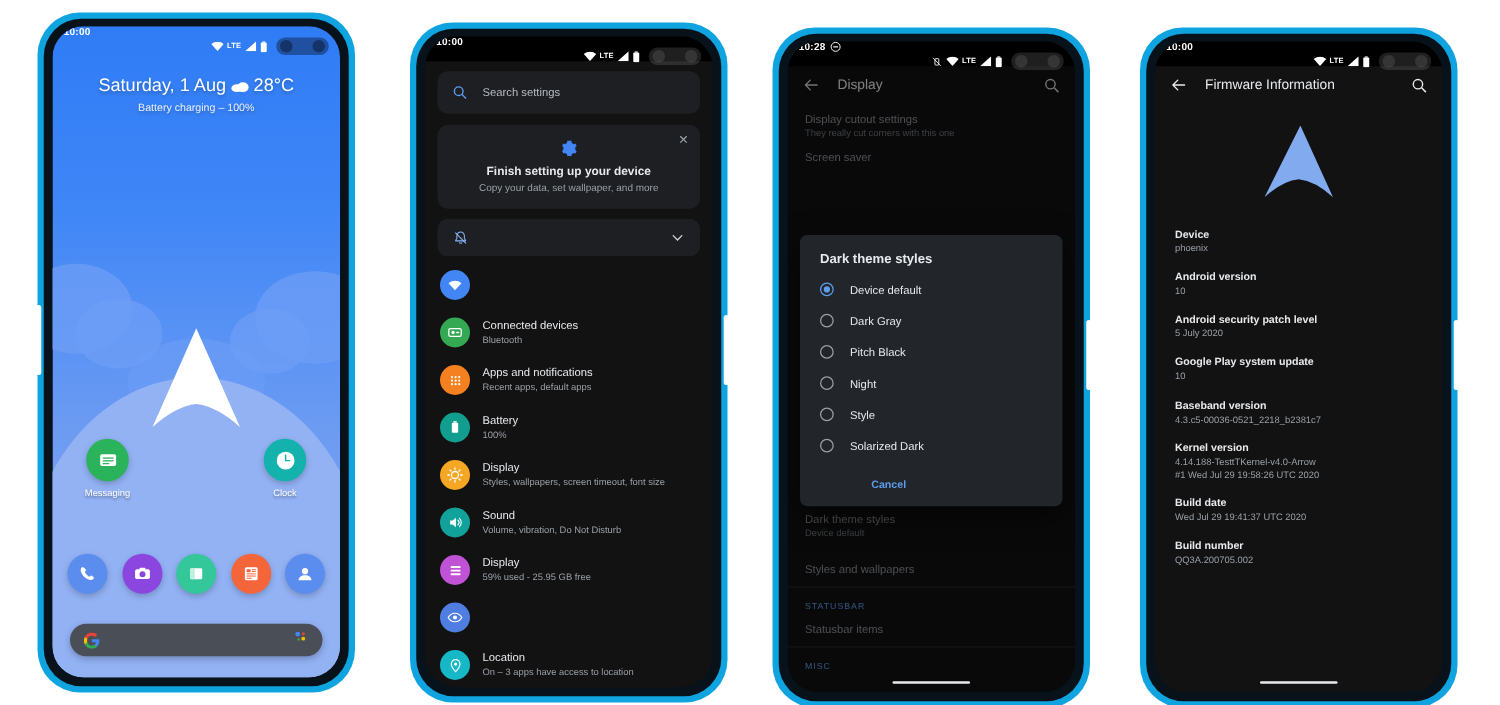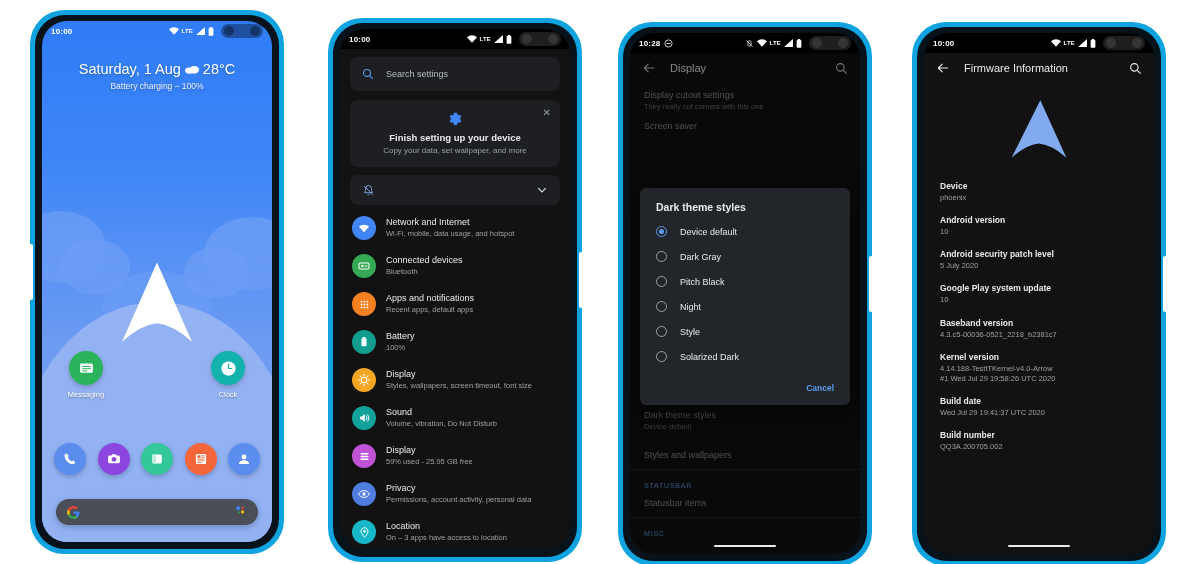--- a/index.html
+++ b/index.html
@@ -41,22 +41,22 @@
   }
   .sidebtn.right { left:auto; right:-1px; }
 
   .p1 { left: 30px;  top: 10px; }
   .p2 { left: 328px; top: 18px; }
   .p3 { left: 618px; top: 22px; }
   .p4 { left: 912px; top: 22px; }
 
   
   .statusbar {
-    height: 20px; display: flex; align-items: center;
-    padding: 0 9px; font-size: 8.5px; color:#fff; position: relative; z-index: 5;
+    height: 20px; display: flex; 
+    padding: 0 9px; font-size: 8.5px; color:#fff; position: relative; z-index: 5; flex-direction: column;
   }
   .statusbar .clock { font-weight: 700; letter-spacing: .2px; font-size: 8px;}
   .statusbar .sb-left { display:flex; align-items:center; gap:4px; }
   .statusbar .sb-right { margin-left:auto; display: flex; align-items: center; gap: 3px; }
   .sb-ico { display:block; }
   .lte { font-size: 6px; font-weight: 700; letter-spacing: .2px; }
   .punchhole {
     width: 42px; height: 14px; border-radius: 9px;
     background: rgba(255,255,255,.12);
     margin-left: 4px; position: relative; flex: none;
@@ -147,21 +147,21 @@
     background:#22262a; border-radius:6px; padding:13px 0 6px;
     box-shadow:0 8px 24px rgba(0,0,0,.5);
   }
   .dialog h3 { color:#e8eaed; font-size:10.5px; padding:0 16px 6px; font-weight:700;}
   .radiorow { display:flex; align-items:center; gap:13px; padding:7px 16px; }
   .radio { width:11px;height:11px;border-radius:50%;border:1.4px solid #9aa0a6; flex:none;
       display:flex;align-items:center;justify-content:center;}
   .radio.on { border-color:#5c9ced; }
   .radio.on::after { content:""; width:5px;height:5px;border-radius:50%;background:#5c9ced;}
   .radiorow .lbl { color:#e8eaed; font-size:9px; }
-  .dlgactions { text-align:right; padding:8px 16px 4px;margin-left:41px; }
+  .dlgactions { padding:8px 16px 4px;margin-left:41px; }
   .dlgactions .btn { color:#5c9ced; font-size:8.5px; font-weight:700;}
   .sectionhdr { color:#5c9ced; font-size:7px; letter-spacing:.8px; padding:8px 14px 4px;}
   .divider { height:1px; background:#232629; margin:4px 0; }
 
   
   .fw-logo { text-align:center; padding: 14px 0 10px; }
   .fwrow { padding: 6px 16px; }
   .fwrow .t { color:#e8eaed; font-size:8.5px; font-weight:700;}
   .fwrow .v { color:#9aa0a6; font-size:7.5px; margin-top:2px; line-height:1.35; }
 
@@ -357,24 +357,20 @@
         </div>
 
         <div class="setlist">
 
           <div class="setrow">
             <div class="ic" style="background:#4285f4;">
               <svg width="14" height="14" viewBox="0 0 18 18">
                   <path d="M9 14.4 L2.4 7.2 A10 10 0 0 1 15.6 7.2 Z" fill="#fff"></path>
                 </svg>
             </div>
-            <div>
-              <div class="tt">Network and Internet</div>
-              <div class="ss">Wi-Fi, mobile, data usage, and hotspot</div>
-            </div>
           </div>
 
           <div class="setrow">
             <div class="ic" style="background:#34a853;">
               <svg width="14" height="14" viewBox="0 0 18 18">
                   <rect x="2.6" y="5" width="12.8" height="8" rx="1.6" fill="none" stroke="#fff" stroke-width="1.3"></rect>
                   <circle cx="7" cy="9" r="1.7" fill="#fff"></circle>
                   <rect x="10" y="8.2" width="3.4" height="1.6" rx=".8" fill="#fff"></rect>
                 </svg>
             </div>
@@ -471,24 +467,20 @@
             </div>
           </div>
 
           <div class="setrow">
             <div class="ic" style="background:#4f7de0;">
               <svg width="14" height="14" viewBox="0 0 18 18">
                   <path d="M9 4.6c-3.4 0-6 2.6-7 4.4 1 1.8 3.6 4.4 7 4.4s6-2.6 7-4.4c-1-1.8-3.6-4.4-7-4.4z" fill="none" stroke="#fff" stroke-width="1.2"></path>
                   <circle cx="9" cy="9" r="2.1" fill="#fff"></circle>
                 </svg>
             </div>
-            <div>
-              <div class="tt">Privacy</div>
-              <div class="ss">Permissions, account activity, personal data</div>
-            </div>
           </div>
 
           <div class="setrow">
             <div class="ic" style="background:#16b8c8;">
               <svg width="13" height="13" viewBox="0 0 18 18">
                   <path d="M9 2.4c-2.7 0-4.8 2.1-4.8 4.8 0 3.6 4.8 8.4 4.8 8.4s4.8-4.8 4.8-8.4c0-2.7-2.1-4.8-4.8-4.8z" fill="none" stroke="#fff" stroke-width="1.3"></path>
                   <circle cx="9" cy="7.2" r="1.8" fill="#fff"></circle>
                 </svg>
             </div>
             <div>

